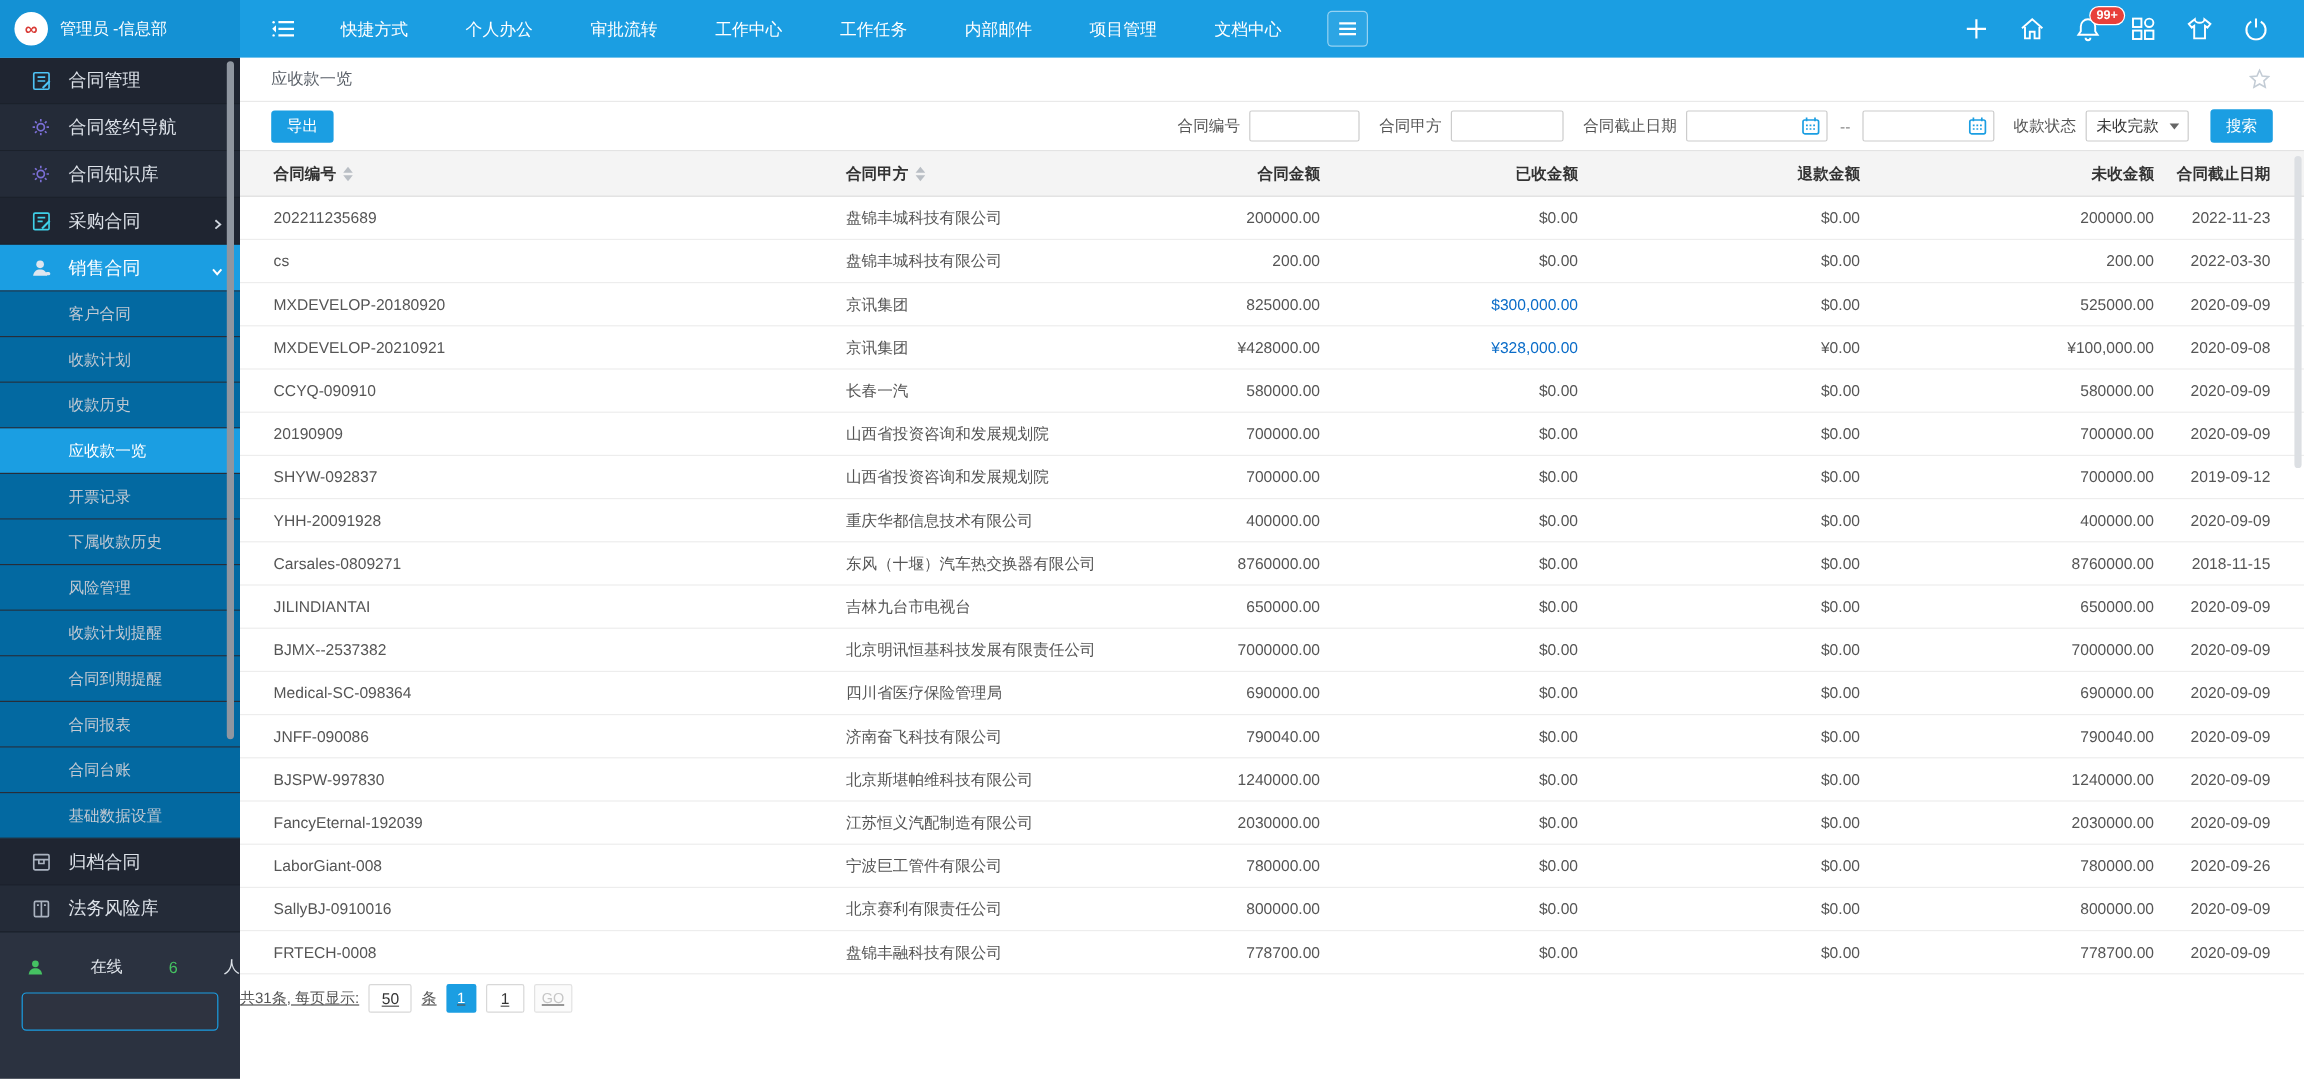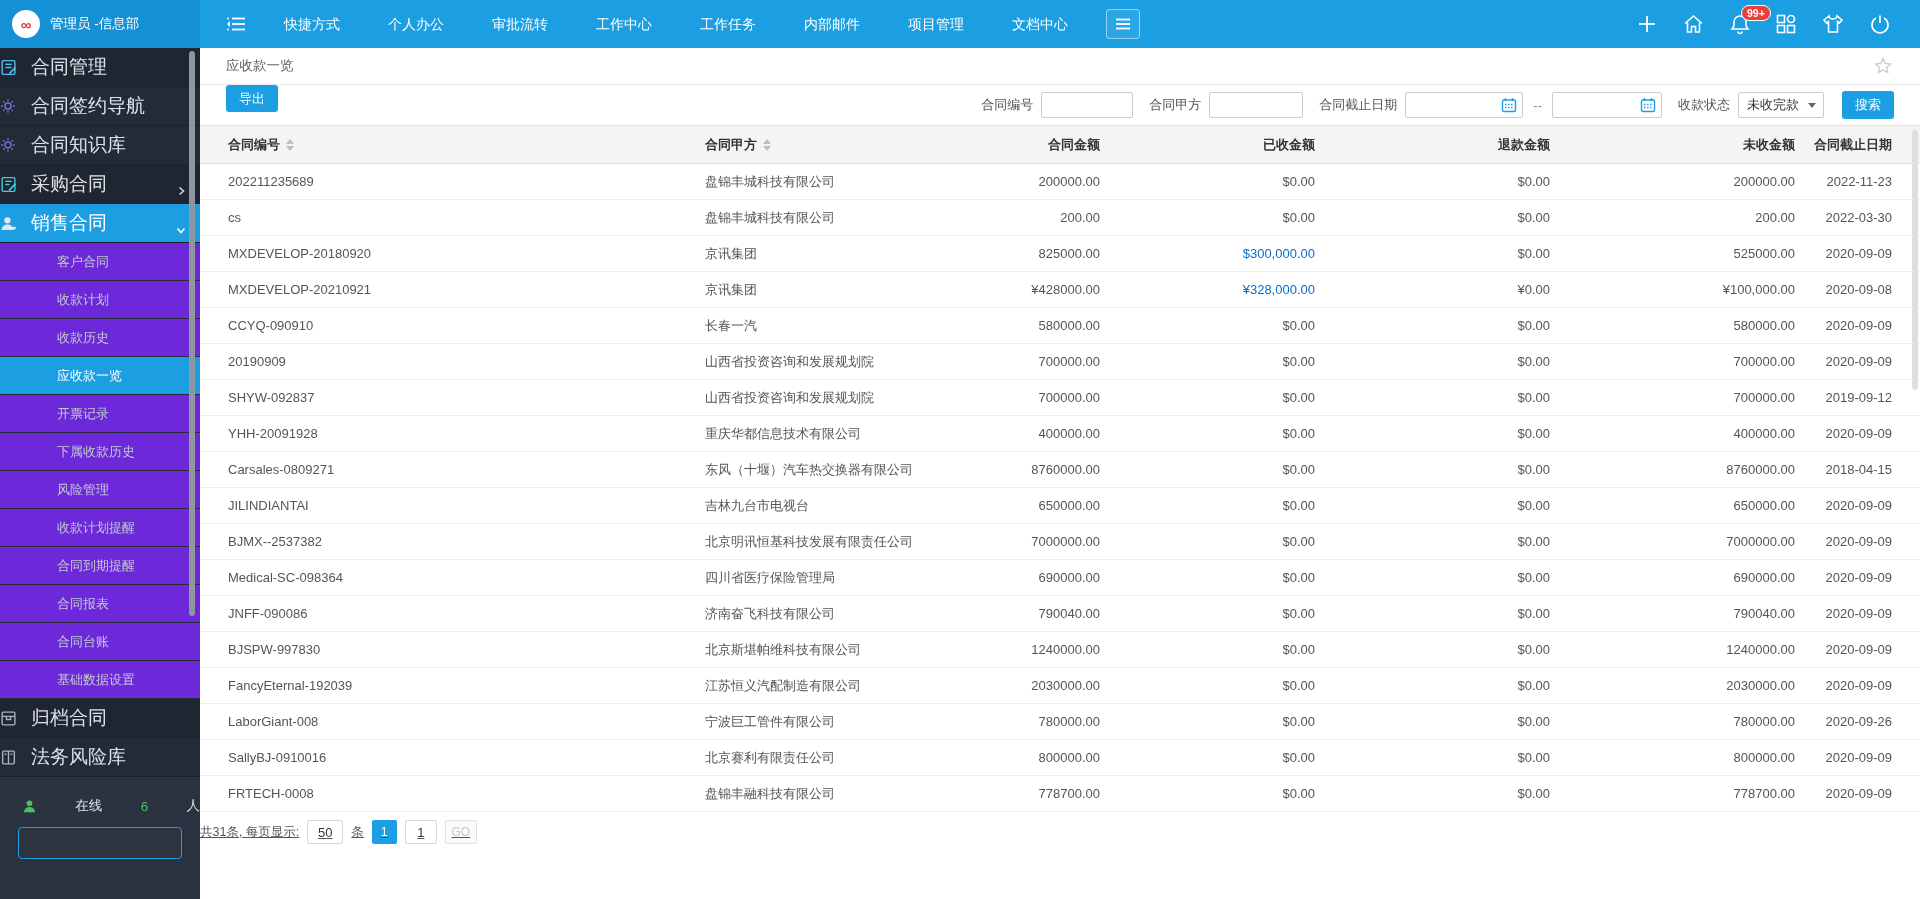--- a/index.html
+++ b/index.html
@@ -27,25 +27,25 @@
   .tb-icon { position:relative; display:flex; align-items:center; cursor:pointer; }
   .badge { position:absolute; top:-9px; left:11px; background:#e8403a; color:#fff;
     font-size:10.5px; font-weight:bold; border:1.5px solid #fff; border-radius:9px;
     padding:1px 5px; line-height:1.2; }
 
   
   .sidebar { position:absolute; left:0; top:48px; width:200px; height:851px;
     background:#2b3240; overflow:hidden; }
   .side-list { list-style:none; }
   .side-item { position:relative; display:flex; align-items:center; cursor:pointer; }
-  .side-item.top { height:39px; gap:14px; background:#242b38;
-    border-bottom:1px solid #1b212b; color:#dde2e9; font-size:19px; }
+  .side-item.top { height:39px; padding-left:26px; gap:14px; background:#242b38;
+    border-bottom:1px solid #1b212b; color:#dde2e9; font-size:15px; }
   .side-item.top.shade { background:#1f2531; }
   .side-item.sub { height:38px; padding-left:57px; color:#c3c9d2; font-size:13px;
-    border-bottom:1px solid #272d39; background:#6d28d9; }
+    border-bottom:1px solid #272d39; background:#0369a1; }
   .side-item.active { background:#1b9ee2 !important; color:#fff !important; }
   .side-icon { width:17px; height:17px; flex:0 0 auto; display:flex; align-items:center; }
   .chev { position:absolute; right:14px; top:50%; margin-top:-5px; }
   .online { margin:20px 0 0 22px; display:flex; align-items:center; gap:8px;
     color:#dfe4ea; font-size:13.5px;justify-content:space-between; }
   .online b { color:#45c262; font-weight:normal; }
   .side-search { margin:12px 18px 0 18px; height:32px; border:1px solid #1b9ee2;
     border-radius:4px; background:#2e3340; display:flex; align-items:center;
     padding:0 8px 0 10px; }
   .side-search input { flex:1; background:transparent; border:none; outline:none;
@@ -53,21 +53,21 @@
   .side-scrollthumb { position:absolute; right:5px; top:3px; width:6px; height:565px;
     background:#8f96a0; border-radius:3px; }
 
   
   .content { position:absolute; left:200px; top:48px; width:1720px; height:851px;
     background:#fff; }
   .crumb-bar { height:37px; display:flex; align-items:center; padding:0 28px 0 26px;
     border-bottom:1px solid #e9e9e9; color:#5a6068; font-size:13.5px; }
   .crumb-star { margin-left:auto; display:flex; cursor:pointer; }
 
-  .toolbar { height:40px; display:flex; padding:0 26px; gap:23px; }
+  .toolbar { height:40px; display:flex; align-items:center; padding:0 26px; gap:23px; }
   .btn { background:#1b9ee2; color:#fff; border:none; border-radius:3px; height:27px;
     padding:0 13px; font-size:13px; cursor:pointer; font-family:inherit; }
   .filters { margin-left:auto; display:flex; align-items:center; gap:8px; }
   .flabel { font-size:13px; color:#555; white-space:nowrap; margin-left:8px; }
   .fin { height:26px; border:1px solid #ccc; border-radius:2px; font-size:13px;
     padding:0 6px; color:#333; outline:none; font-family:inherit; }
   .date-wrap { position:relative; display:flex; align-items:center; }
   .date-wrap .fin { padding-right:26px; }
   .date-wrap svg { position:absolute; right:6px; pointer-events:none; }
   .range-sep { color:#888; font-size:13px; padding:0 2px; }
@@ -477,21 +477,21 @@
           <td class="c6 num">400000.00</td>
           <td class="c7 num">2020-09-09</td>
         </tr>
         <tr>
           <td class="c1">Carsales-0809271</td>
           <td class="c2">东风（十堰）汽车热交换器有限公司</td>
           <td class="c3 num">8760000.00</td>
           <td class="c4 num">$0.00</td>
           <td class="c5 num">$0.00</td>
           <td class="c6 num">8760000.00</td>
-          <td class="c7 num">2018-04-15</td>
+          <td class="c7 num">2018-11-15</td>
         </tr>
         <tr>
           <td class="c1">JILINDIANTAI</td>
           <td class="c2">吉林九台市电视台</td>
           <td class="c3 num">650000.00</td>
           <td class="c4 num">$0.00</td>
           <td class="c5 num">$0.00</td>
           <td class="c6 num">650000.00</td>
           <td class="c7 num">2020-09-09</td>
         </tr>

